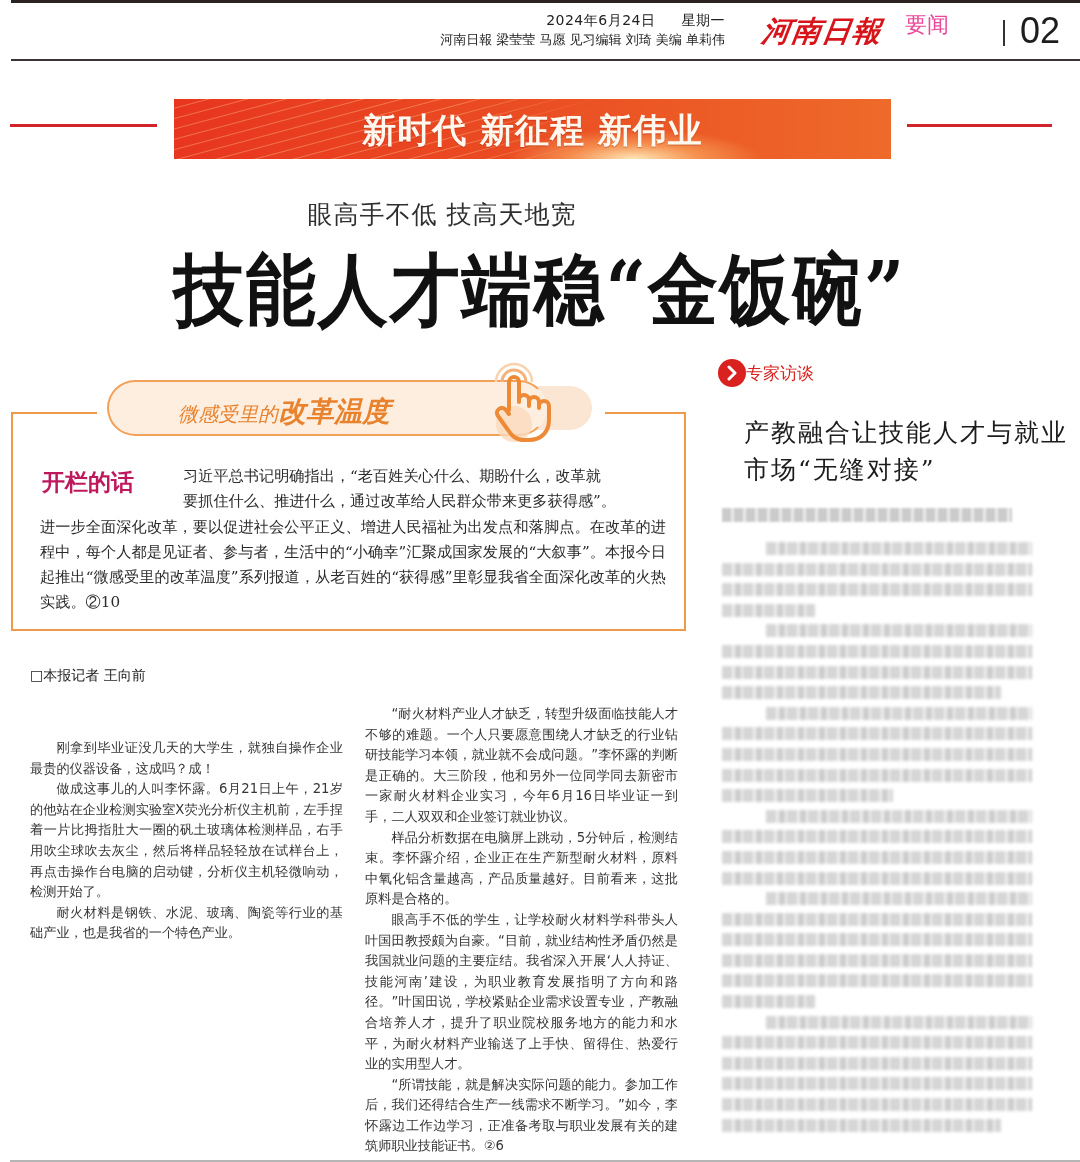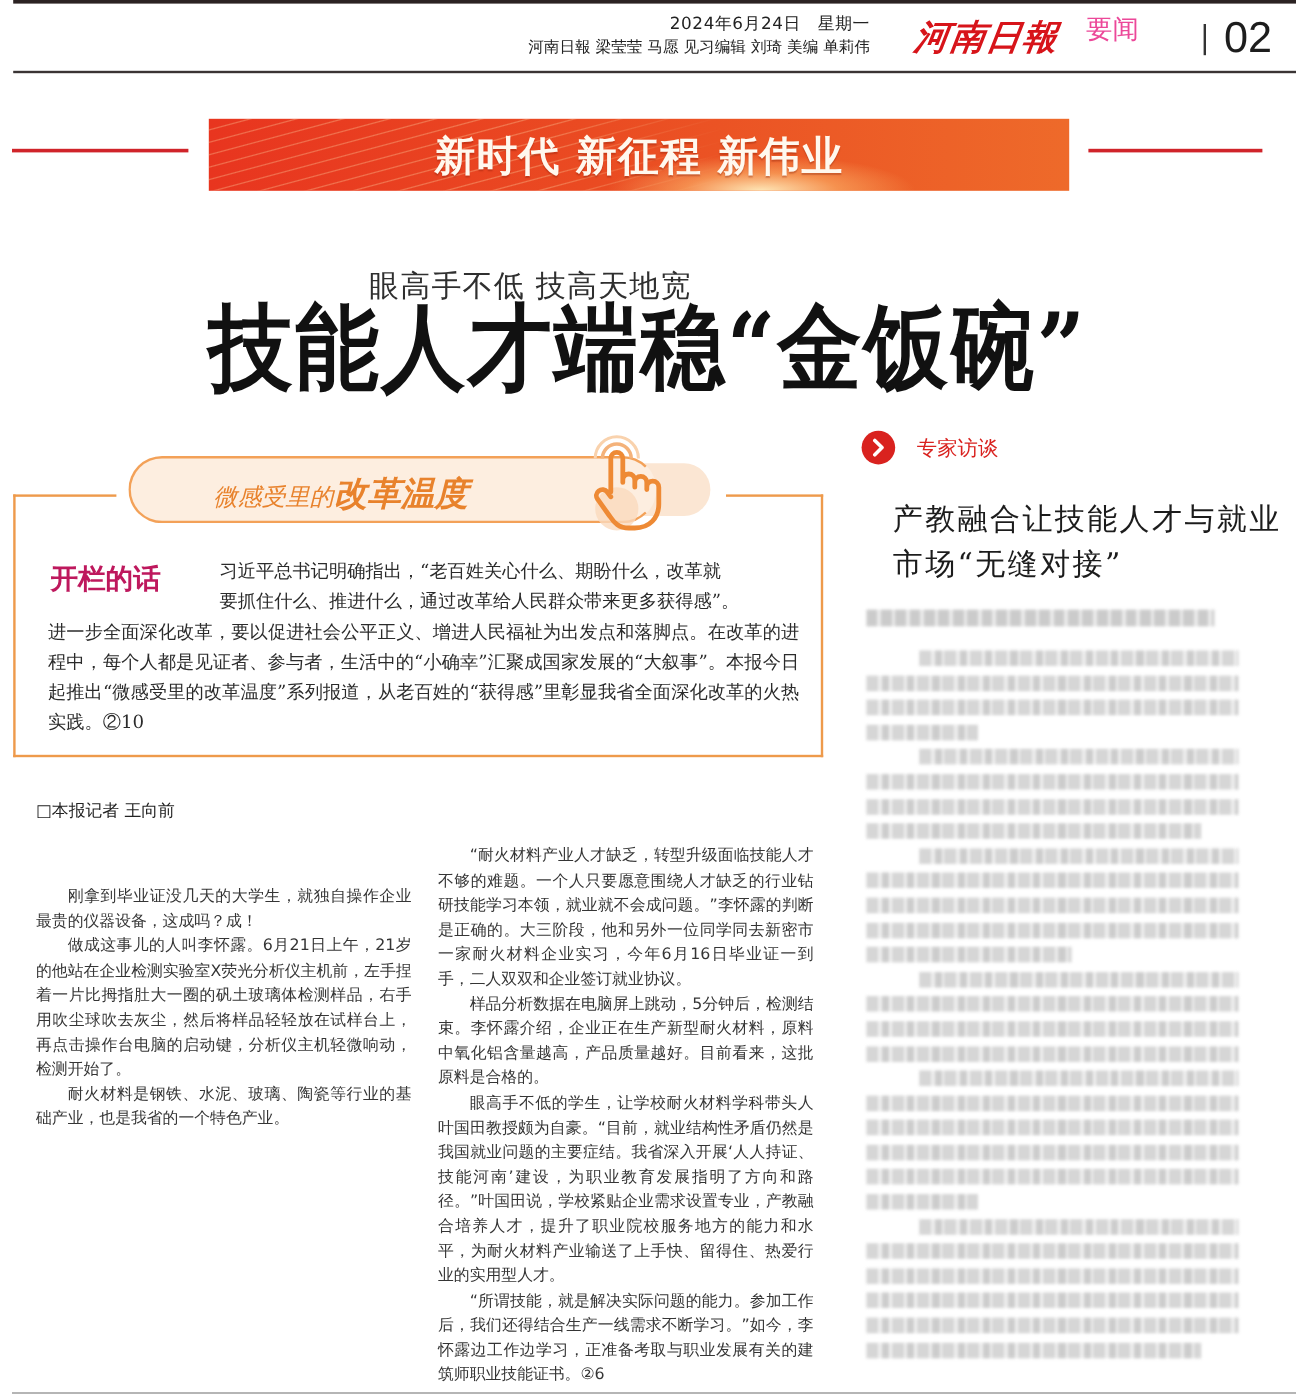--- a/index.html
+++ b/index.html
@@ -4,42 +4,42 @@
 <style>
   * { box-sizing: border-box; margin: 0; padding: 0; }
   html, body { width: 1080px; height: 1162px; background: #ffffff; overflow: hidden; }
   body { position: relative; font-family: "DejaVu Serif", "Liberation Serif", serif; color: #2a2a2a; }
 
   
   .top-rule { position: absolute; left: 11px; right: 0; top: 0; height: 3px; background: #2b2222; }
   .masthead-bottom-rule { position: absolute; left: 11px; right: 0; top: 59px; height: 2px; background: #3a3434; }
   .masthead-meta { position: absolute; right: 355px; top: 10px; text-align: right; font-family: "DejaVu Sans", sans-serif; color: #222; }
   .masthead-date { font-size: 14px; line-height: 20px; letter-spacing: 0.5px; }
-  .masthead-date span { margin-left: 14px; }
+  .masthead-date span { margin-left: 26px; }
   .masthead-editors { font-size: 13px; line-height: 20px; white-space: nowrap; }
   .masthead-logo { position: absolute; left: 762px; top: 12px; font-family: "DejaVu Serif", serif; font-style: italic; font-weight: bold; font-size: 29px; color: #d7141a; letter-spacing: 1px; transform: skewX(-8deg); }
   .masthead-section { position: absolute; left: 905px; top: 10px; font-family: "DejaVu Sans", sans-serif; font-size: 22px; color: #ec4899; }
   .masthead-divider { position: absolute; left: 1003px; top: 20px; width: 2px; height: 26px; background: #333; }
   .masthead-page { position: absolute; left: 1020px; top: 10px; font-family: "Liberation Sans", sans-serif; font-size: 36px; color: #1d1d1d; }
 
   
   .banner-line { position: absolute; top: 124px; height: 3px; background: #d0242a; }
   .banner-line.left { left: 10px; width: 147px; }
   .banner-line.right { left: 907px; width: 145px; }
   .banner { position: absolute; left: 174px; top: 99px; width: 717px; height: 60px; overflow: hidden;
     background: linear-gradient(90deg, #e8351f 0%, #ea4b22 45%, #ee6a2a 100%); }
   .banner::before { content: ""; position: absolute; inset: 0;
     background: repeating-linear-gradient(165deg, rgba(255,220,170,0.0) 0px, rgba(255,220,170,0.0) 8px, rgba(255,220,170,0.35) 9px, rgba(255,220,170,0.0) 10px);
     -webkit-mask-image: linear-gradient(90deg, #000 0%, #000 40%, transparent 60%); mask-image: linear-gradient(90deg, #000 0%, #000 40%, transparent 60%); }
   .banner::after { content: ""; position: absolute; left: 330px; bottom: -30px; width: 260px; height: 60px; border-radius: 50%;
     background: radial-gradient(ellipse at center, rgba(255,238,190,0.95) 0%, rgba(255,200,120,0.5) 35%, rgba(255,160,80,0) 70%); }
   .banner-text { position: absolute; left: 0; right: 0; top: 9px; text-align: center; font-family: "DejaVu Sans", sans-serif; font-weight: bold; font-size: 34px; color: #fff8ee; letter-spacing: 1px; z-index: 2; text-shadow: 0 1px 1px rgba(120,20,0,0.3); }
 
   
-  .subhead { position: absolute; left: 0; width: 884px; top: 198px; text-align: center; font-family: "DejaVu Sans", sans-serif; font-size: 25px; color: #2f2f2f; letter-spacing: 1px; margin-top: 24px; }
+  .subhead { position: absolute; left: 0; width: 884px; top: 198px; text-align: center; font-family: "DejaVu Sans", sans-serif; font-size: 25px; color: #2f2f2f; letter-spacing: 1px; }
   .headline { position: absolute; left: 0; width: 1080px; top: 245px; text-align: center; font-family: "DejaVu Serif", serif; font-weight: bold; font-size: 70px; line-height: 90px; color: #111; letter-spacing: 2px; transform: scaleY(1.12); }
 
   
   .feature-frame { position: absolute; left: 11px; top: 412px; width: 675px; height: 219px; border: 2px solid #ee9a4b; border-top: none; }
   .feature-frame-top-left { position: absolute; left: 11px; top: 412px; width: 86px; height: 2px; background: #ee9a4b; }
   .feature-frame-top-right { position: absolute; left: 605px; top: 412px; width: 81px; height: 2px; background: #ee9a4b; }
   .pill { position: absolute; left: 107px; top: 380px; width: 440px; height: 56px; border-radius: 28px; background: #fdeee0; border: 2px solid #f3a158; border-right-color: transparent; border-bottom-color: #f3a158; }
   .pill-tail { position: absolute; left: 440px; top: 386px; width: 152px; height: 44px; border-radius: 22px; background: #fbe6d3; }
   .pill-text { position: absolute; left: 178px; top: 393px; font-family: "DejaVu Sans", sans-serif; font-style: italic; color: #e8822c; white-space: nowrap; }
   .pill-text .small { font-size: 20px; }
@@ -55,21 +55,21 @@
   .byline { position: absolute; left: 30px; top: 667px; font-family: "DejaVu Sans", sans-serif; font-size: 14px; color: #222; }
   .col { position: absolute; top: 700px; width: 313px; font-family: "DejaVu Sans", sans-serif; font-size: 13.2px; line-height: 20.6px; color: #353535; text-align: justify; margin-top: 38px; }
   .col p { text-indent: 2em; }
   .col.a { left: 30px; }
   .col.b { left: 365px; top: 666px; }
 
   
   .expert-tag { position: absolute; left: 718px; top: 359px; display: flex; align-items: center; }
   .expert-circle { width: 28px; height: 28px; border-radius: 50%; background: #d9221f; display: flex; align-items: center; justify-content: center; }
   .expert-circle svg { width: 16px; height: 16px; }
-  .expert-label { margin-left: 18px; font-family: Liberation Sans, sans-serif; font-size: 17px; color: #d9221f; }
+  .expert-label { font-family: Liberation Sans, sans-serif; font-size: 17px; color: #d9221f; }
   .side-title { position: absolute; left: 744px; top: 414px; width: 340px; font-family: "DejaVu Serif", serif; font-size: 25px; line-height: 37px; color: #1c1c1c; letter-spacing: 2px; }
   .blurred-byline { position: absolute; left: 722px; top: 508px; width: 290px; height: 14px; background: repeating-linear-gradient(90deg, #bfbfbf 0 9px, #e6e6e6 9px 12px); filter: blur(1.3px); opacity: 0.8; }
   .blurred-body { position: absolute; left: 722px; top: 542px; width: 310px; }
   .blur-line { height: 13px; margin-bottom: 7.6px; background: repeating-linear-gradient(90deg, #cfcfcf 0 10px, #ececec 10px 13px, #c4c4c4 13px 19px, #efefef 19px 21px); filter: blur(1.4px); opacity: 0.85; }
   .blur-line.indent { margin-left: 44px; }
   .blur-line.short { width: 30%; }
   .blur-line.mid { width: 55%; }
   .blur-line.long { width: 90%; }
 
   

